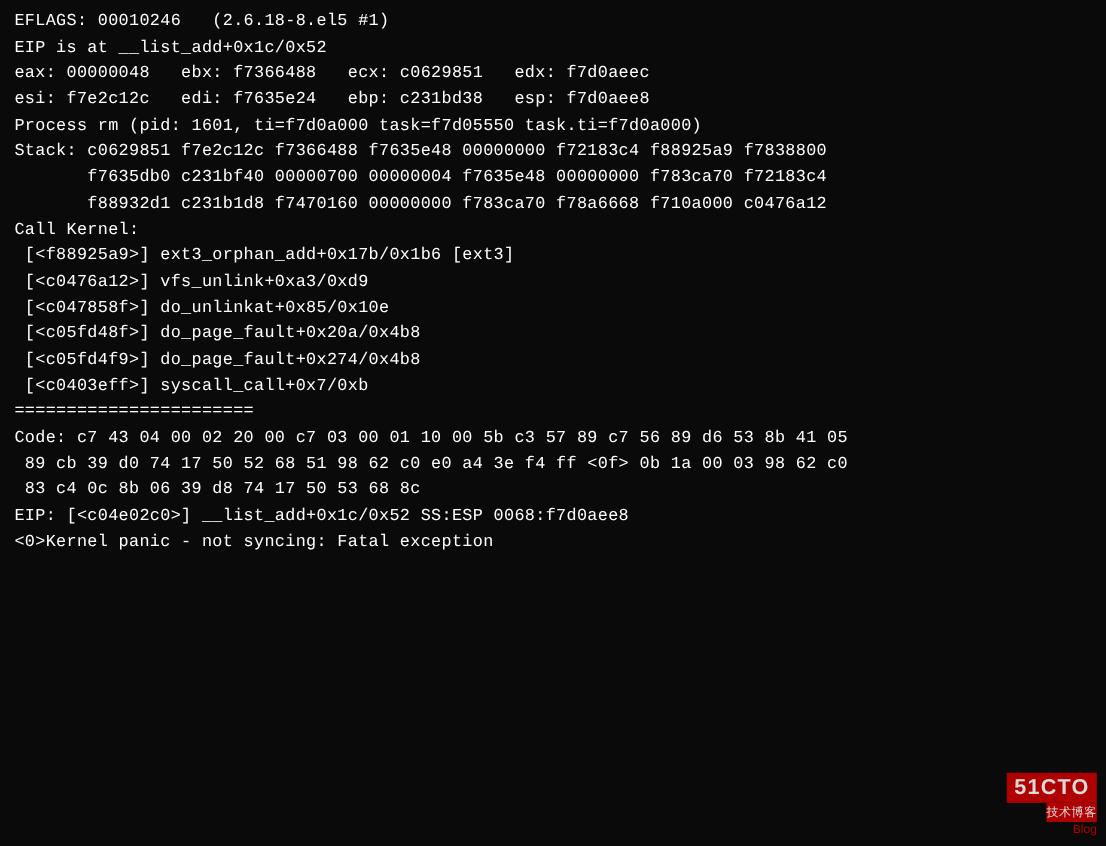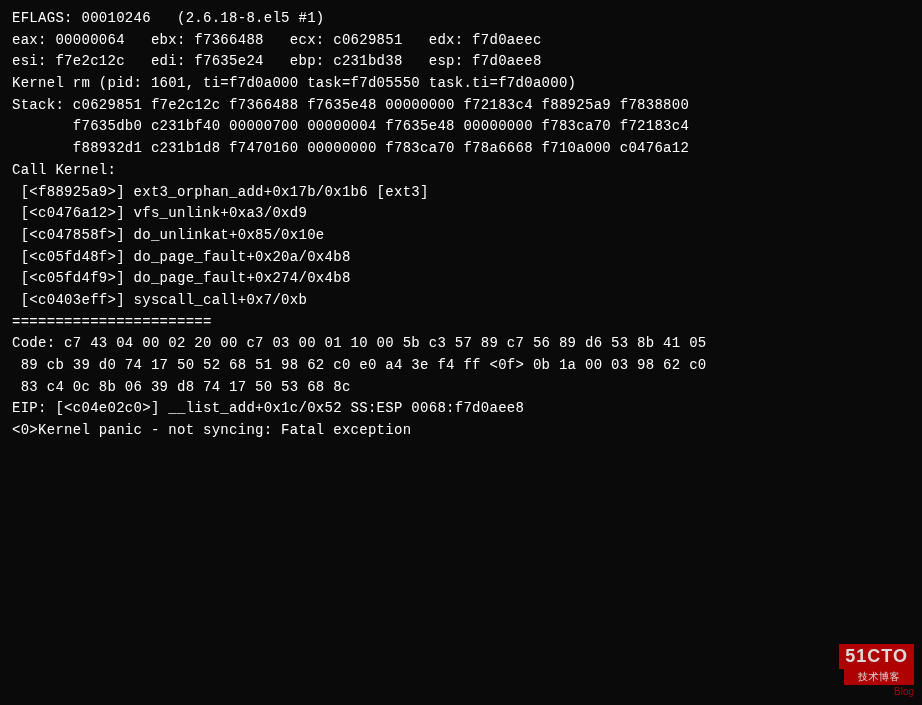--- a/index.html
+++ b/index.html
@@ -44,40 +44,41 @@
       font-family: Arial, sans-serif;
       padding: 2px 6px;
       letter-spacing: 1px;
       margin-left: 28px;
     }
     .watermark-bottom {
       background: #cc0000;
       color: #fff;
       font-size: 10px;
       font-family: Arial, sans-serif;
-      padding: 1px 14px;
+      padding: 1px 0;
       letter-spacing: 0.5px;
     }
     .watermark-sub {
       color: #cc0000;
       font-size: 10px;
       font-family: Arial, sans-serif;
       margin-top: 1px;
     }
   </style>
 </head>
 <body>
 
 <div class="terminal">
   <div id="lines-container">
       <div class="line bright">EFLAGS: 00010246   (2.6.18-8.el5 #1)</div>
-      <div class="line bright">eax: 00000064   ebx: f7366488   ecx: c0629851   edx: f7d0aeec</div>
+      <div class="line bright">EIP is at __list_add+0x1c/0x52</div>
+      <div class="line bright">eax: 00000048   ebx: f7366488   ecx: c0629851   edx: f7d0aeec</div>
       <div class="line bright">esi: f7e2c12c   edi: f7635e24   ebp: c231bd38   esp: f7d0aee8</div>
       <div class="line "></div>
-      <div class="line bright">Kernel rm (pid: 1601, ti=f7d0a000 task=f7d05550 task.ti=f7d0a000)</div>
+      <div class="line bright">Process rm (pid: 1601, ti=f7d0a000 task=f7d05550 task.ti=f7d0a000)</div>
       <div class="line bright">Stack: c0629851 f7e2c12c f7366488 f7635e48 00000000 f72183c4 f88925a9 f7838800</div>
       <div class="line bright">       f7635db0 c231bf40 00000700 00000004 f7635e48 00000000 f783ca70 f72183c4</div>
       <div class="line bright">       f88932d1 c231b1d8 f7470160 00000000 f783ca70 f78a6668 f710a000 c0476a12</div>
       <div class="line "></div>
       <div class="line bright">Call Kernel:</div>
       <div class="line bright"> [&lt;f88925a9&gt;] ext3_orphan_add+0x17b/0x1b6 [ext3]</div>
       <div class="line bright"> [&lt;c0476a12&gt;] vfs_unlink+0xa3/0xd9</div>
       <div class="line bright"> [&lt;c047858f&gt;] do_unlinkat+0x85/0x10e</div>
       <div class="line bright"> [&lt;c05fd48f&gt;] do_page_fault+0x20a/0x4b8</div>
       <div class="line bright"> [&lt;c05fd4f9&gt;] do_page_fault+0x274/0x4b8</div>

